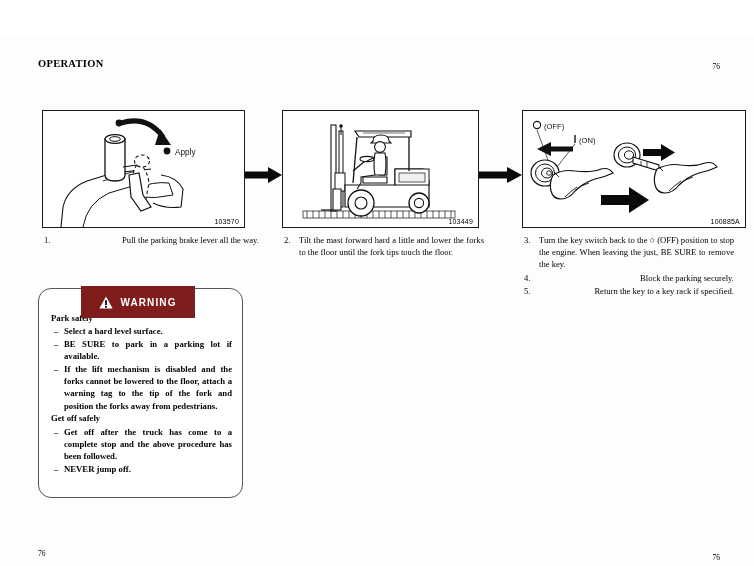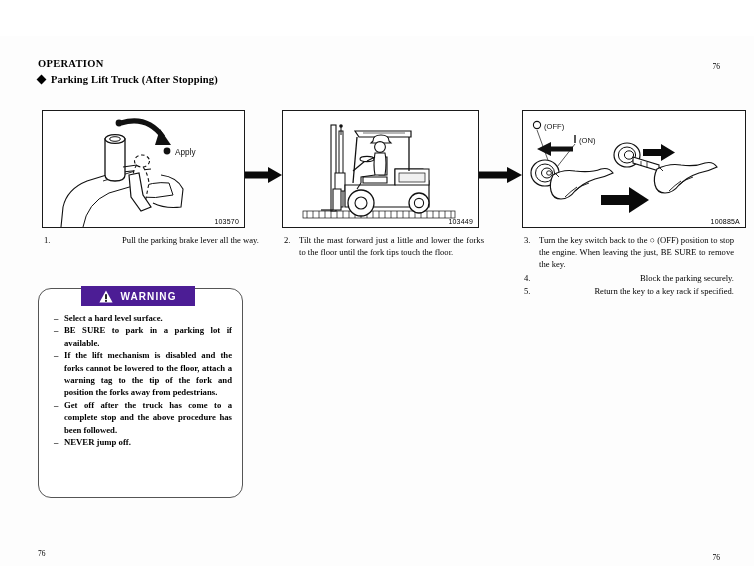--- a/index.html
+++ b/index.html
@@ -136,22 +136,22 @@
     border: 1.1px solid #555;
     border-radius: 13px;
     box-sizing: border-box;
     background: #ffffff;
   }
   #warning-banner {
     position: absolute;
     left: 81px;
     top: 250px;
     width: 114px;
-    height: 20px;
-    background: #4c1d95;
+    height: 32px;
+    background: #7f1d1d;
     border-radius: 0;
     display: flex;
     align-items: center;
     justify-content: center;
     gap: 7px;
   }
   .warn-tri {
     width: 14px;
     height: 13px;
     flex: 0 0 14px;
@@ -190,24 +190,20 @@
   }
   .warn-text.nojustify { text-align: left; }
 </style>
 </head>
 <body>
 
 <div class="page">
 
   <div class="hdr-operation">OPERATION</div>
 
-  <div class="hdr-subtitle-row">
-    <span class="diamond-bullet"></span>
-    <span class="hdr-subtitle">Parking Lift Truck (After Stopping)</span>
-  </div>
 
   <div class="page-num-tr">76</div>
   <div class="page-num-bl">76</div>
   <div class="page-num-br">76</div>
 
   <div class="panel" id="panel-1">
     <svg width="201" height="116" viewBox="0 0 201 116">
 
       <path d="M18 116 L20 96 Q24 78 44 70 L70 62 L108 58" fill="none" stroke="#111" stroke-width="1.1"></path>
       <path d="M40 116 Q44 92 66 82 L100 72" fill="none" stroke="#111" stroke-width="1"></path>
@@ -375,55 +371,57 @@
   <div class="step-list" id="steps-1">
     <div class="step">
       <span class="step-num">1.</span>
       <span class="step-text nojustify">Pull the parking brake lever all the way.</span>
     </div>
   </div>
 
   <div class="step-list" id="steps-2">
     <div class="step">
       <span class="step-num">2.</span>
-      <span class="step-text">Tilt the mast forward just a little and lower the forks to the floor until the fork tips touch the floor.</span>
+      <span class="step-text">Tilt the mast forward hard a little and lower the forks to the floor until the fork tips touch the floor.</span>
     </div>
   </div>
 
   <div class="step-list" id="steps-3">
     <div class="step">
       <span class="step-num">3.</span>
       <span class="step-text">Turn the key switch back to the ○ (OFF) position to stop the engine. When leaving the just, BE SURE to remove the key.</span>
     </div>
     <div class="step">
       <span class="step-num">4.</span>
       <span class="step-text nojustify">Block the parking securely.</span>
     </div>
     <div class="step">
       <span class="step-num">5.</span>
       <span class="step-text nojustify">Return the key to a key rack if specified.</span>
     </div>
   </div>
 
   <div id="warning-box">
     <div class="warn-content">
+      <div class="warn-heading">Park safely</div>
 
       <div class="warn-item">
         <span class="warn-dash">–</span>
         <span class="warn-text nojustify">Select a hard level surface.</span>
       </div>
       <div class="warn-item">
         <span class="warn-dash">–</span>
         <span class="warn-text">BE SURE to park in a parking lot if available.</span>
       </div>
       <div class="warn-item">
         <span class="warn-dash">–</span>
         <span class="warn-text">If the lift mechanism is disabled and the forks cannot be lowered to the floor, attach a warning tag to the tip of the fork and position the forks away from pedestrians.</span>
       </div>
 
+      <div class="warn-heading">Get off safely</div>
 
       <div class="warn-item">
         <span class="warn-dash">–</span>
         <span class="warn-text">Get off after the truck has come to a complete stop and the above procedure has been followed.</span>
       </div>
       <div class="warn-item">
         <span class="warn-dash">–</span>
         <span class="warn-text nojustify">NEVER jump off.</span>
       </div>
     </div>

